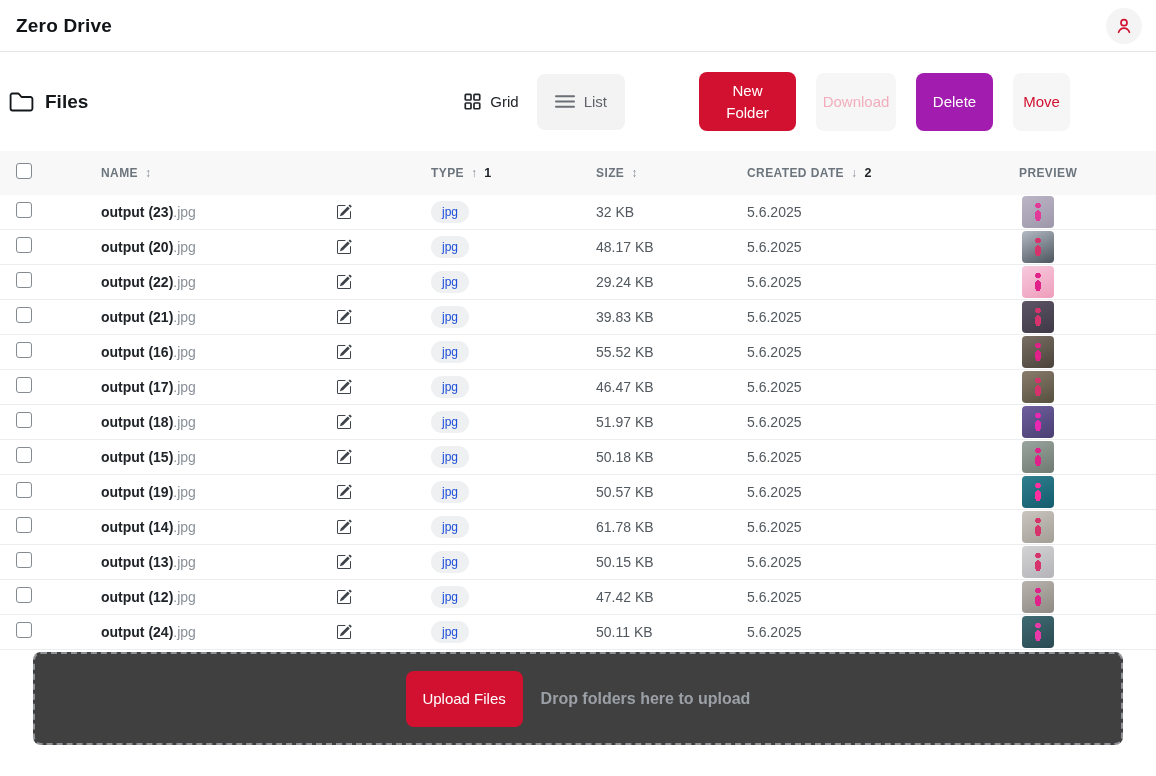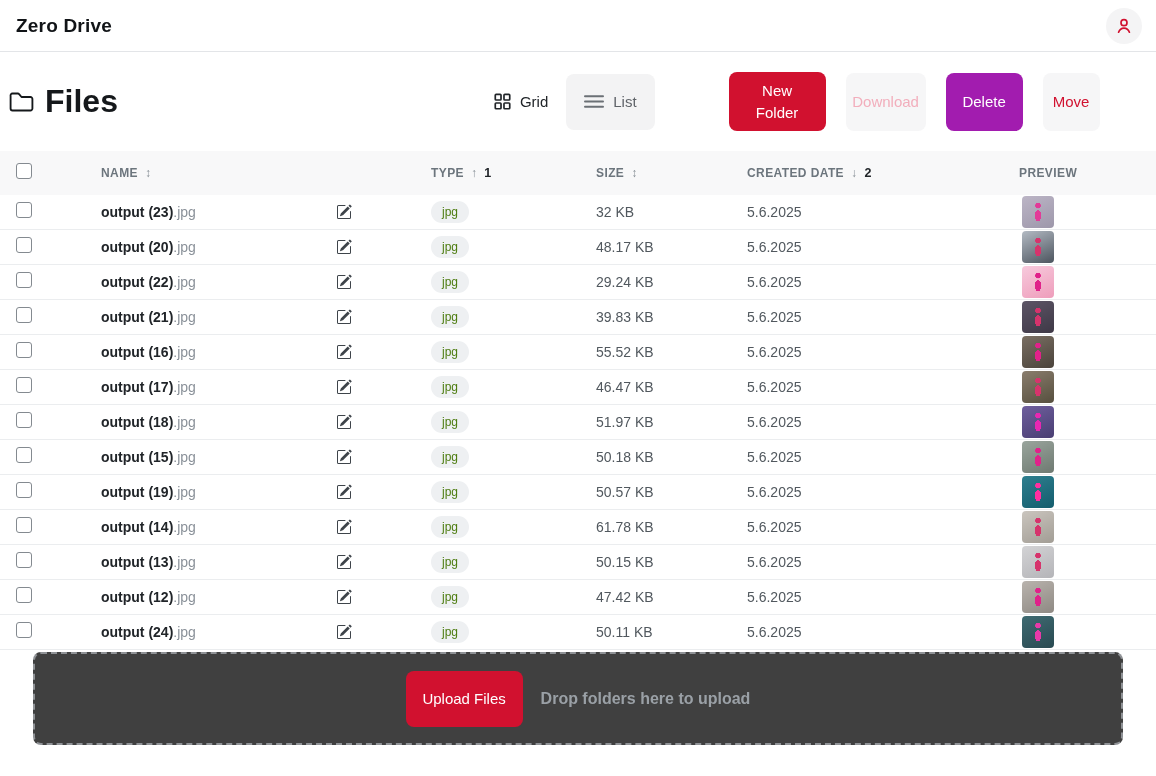--- a/index.html
+++ b/index.html
@@ -6,21 +6,21 @@
   html,body { width:1156px; background:#ffffff; font-family:"Liberation Sans","DejaVu Sans",sans-serif; color:#212529; overflow-x:hidden; }
 
   
   .topbar { height:52px; display:flex; align-items:center; padding:0 14px 0 16px; border-bottom:1px solid #e3e5e8; }
   .app-title { font-size:19px; font-weight:700; color:#111417; letter-spacing:.2px; }
   .avatar { margin-left:auto; width:36px; height:36px; border-radius:50%; background:#f4f4f5; border:none; display:flex; align-items:center; justify-content:center; cursor:pointer; }
 
   
   .toolbar { height:99px; display:flex; align-items:center; padding-left:8px; }
   .files-heading { display:flex; align-items:center; gap:10px; }
-  .files-heading h1 { font-size:32px; font-weight:700; color:#15181b; }
+  .files-heading h1 { font-size:19px; font-weight:700; color:#15181b; }
   .view-toggle { display:flex; margin-left:358px; }
   .view-btn { display:flex; align-items:center; gap:9px; height:56px; padding:0 18px; border:none; border-radius:8px; background:transparent; font-size:15px; cursor:pointer; color:#212529; }
   .view-btn.active { background:#f3f3f4; color:#5f6368; }
   .actions { display:flex; margin-left:74px; gap:20px; align-items:center; }
   .btn { border:none; border-radius:8px; font-size:15px; cursor:pointer; line-height:1.45; }
   .btn-red { background:#d1112f; color:#ffffff; }
   .btn-gray { background:#f6f6f7; }
   .btn-new-folder { width:97px; height:59px; padding:0 12px; }
   .btn-download { width:80px; height:58px; color:#f2aebc; }
   .btn-salmon { width:77px; height:58px; background:#a21caf; color:#ffffff; }
@@ -32,21 +32,21 @@
   .th { font-size:12px; font-weight:700; color:#6c757d; letter-spacing:.4px; display:flex; align-items:center; cursor:pointer; }
   .thead .c-name { grid-column:2 / 4; }
   .sort { color:#878f96; font-size:12px; margin-left:7px; font-weight:400; }
   .sort-badge { color:#212529; font-size:12.5px; font-weight:700; margin-left:7px; }
   .trow { height:35px; border-bottom:1px solid #ebedef; }
   input[type="checkbox"] { appearance:none; -webkit-appearance:none; width:16px; height:16px; border:1.5px solid #848a90; border-radius:3px; margin-left:16px; background:#fff; cursor:pointer; }
   .fname { font-size:14px; font-weight:700; color:#212529; }
   .fext { font-size:14px; color:#8a9199; }
   .c-edit { display:flex; }
   .edit-icon { display:inline-flex; cursor:pointer; }
-  .badge { display:inline-block; background:#eef0f2; color:#4d7c0f; font-size:12px; padding:4px 11px; border-radius:11px; }
+  .badge { display:inline-block; background:#eef0f2; color:#1d4ed8; font-size:12px; padding:4px 11px; border-radius:11px; }
   .c-size, .c-date { font-size:14px; color:#51585e; }
   .thumb { width:32px; height:32px; border-radius:4px; margin-left:3px; }
 
   
   .upload-zone { margin:2px 33px 19px; height:93px; border:2px dashed #8f9296; border-radius:8px; display:flex; align-items:center; justify-content:center; gap:18px; background:#404040; }
   .upload-btn { width:117px; height:56px; }
   .drop-text { font-size:16px; color:#9aa0a6;font-weight:bold; }
 
   svg { display:block; }
 </style>

